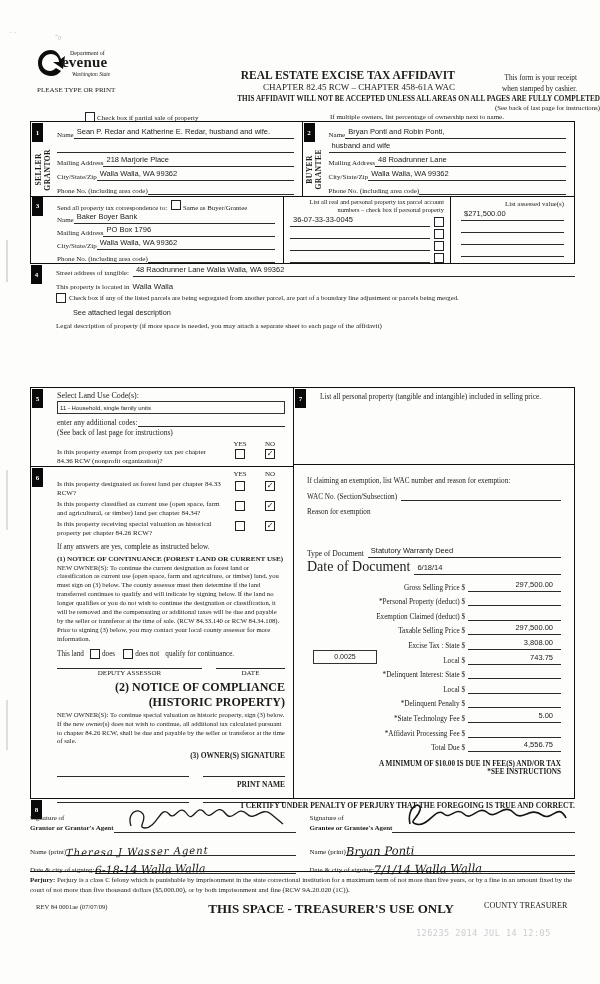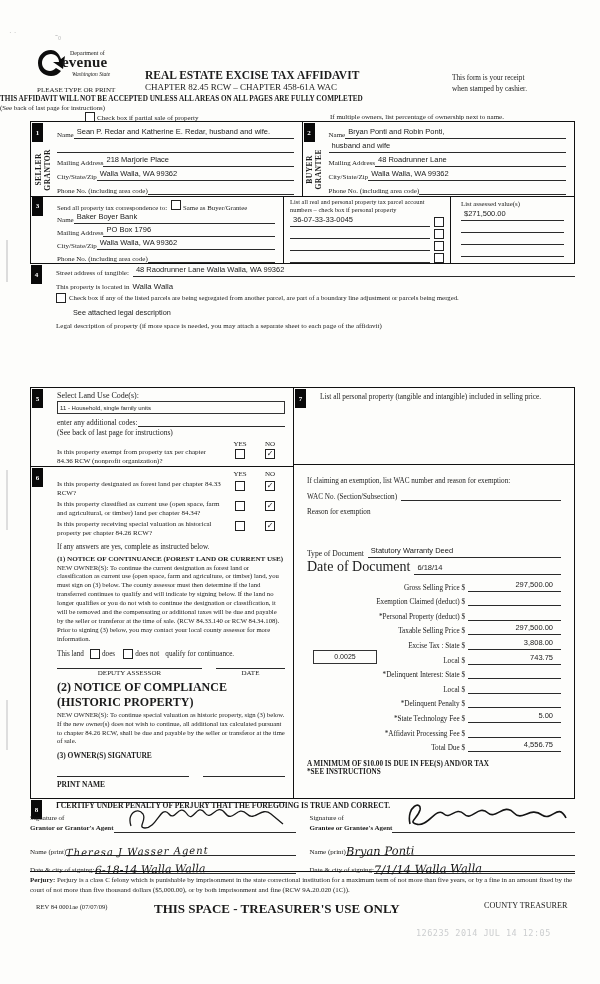--- a/index.html
+++ b/index.html
@@ -1,19 +1,19 @@
 <!DOCTYPE html>
 <html><head>
 <meta charset="utf-8">
 <style>
   html,body{margin:0;padding:0;background:#e9e9e9}
   .page{position:relative;width:600px;height:984px;background:#fdfdfb;font-family:"Liberation Serif",serif;color:#1b1b1b;overflow:hidden;margin:0 auto}
   .abs{position:absolute}
   .b{font-weight:bold}
-  .ctr{text-align:left}
+  .ctr{text-align:right}
   .sans{font-family:"Liberation Sans",sans-serif}
   .row{display:flex;align-items:flex-end}
   .grow{flex:1}
   .ul{border-bottom:0.8px solid #2a2a2a}
   .val{font-family:"Liberation Sans",sans-serif;font-size:7.5px;padding:0 2px 0.5px 3px;white-space:nowrap}
   .lbl{font-size:7px;white-space:nowrap}
   .cb{width:8px;height:8px;border:1px solid #222;display:inline-flex;align-items:center;justify-content:center;background:#fff;flex:none}
   .cb span{font-size:8px;line-height:6px;font-family:"DejaVu Sans",sans-serif}
   .badge{position:absolute;left:1px;top:1px;width:11px;height:19px;background:#090909;color:#fff;display:flex;align-items:center;justify-content:center;font-size:7px;font-weight:bold}
   .vwrap{position:absolute;left:1px;top:24px;bottom:3px;width:21px;display:flex;align-items:center;justify-content:center}
@@ -342,25 +342,25 @@
             <span style="font-size:14px;white-space:nowrap">Date of Document</span>
             <span class="grow ul" style="margin-left:4px"><span class="val">6/18/14</span></span>
           </div>
 
         <div style="margin-top:2px">
           <div class="frow">
               <span class="flbl">Gross Selling Price  $</span>
               <span class="fline"><span class="fval">297,500.00</span></span>
             </div>
           <div class="frow">
+              <span class="flbl">*Personal Property (deduct)  $</span>
+              <span class="fline"><span class="fval"></span></span>
+            </div>
+          <div class="frow">
               <span class="flbl">Exemption Claimed (deduct)  $</span>
-              <span class="fline"><span class="fval"></span></span>
-            </div>
-          <div class="frow">
-              <span class="flbl">*Personal Property (deduct)  $</span>
               <span class="fline"><span class="fval"></span></span>
             </div>
           <div class="frow">
               <span class="flbl">Taxable Selling Price  $</span>
               <span class="fline"><span class="fval">297,500.00</span></span>
             </div>
           <div class="frow">
               <span class="flbl">Excise Tax : State  $</span>
               <span class="fline"><span class="fval">3,808.00</span></span>
             </div>

